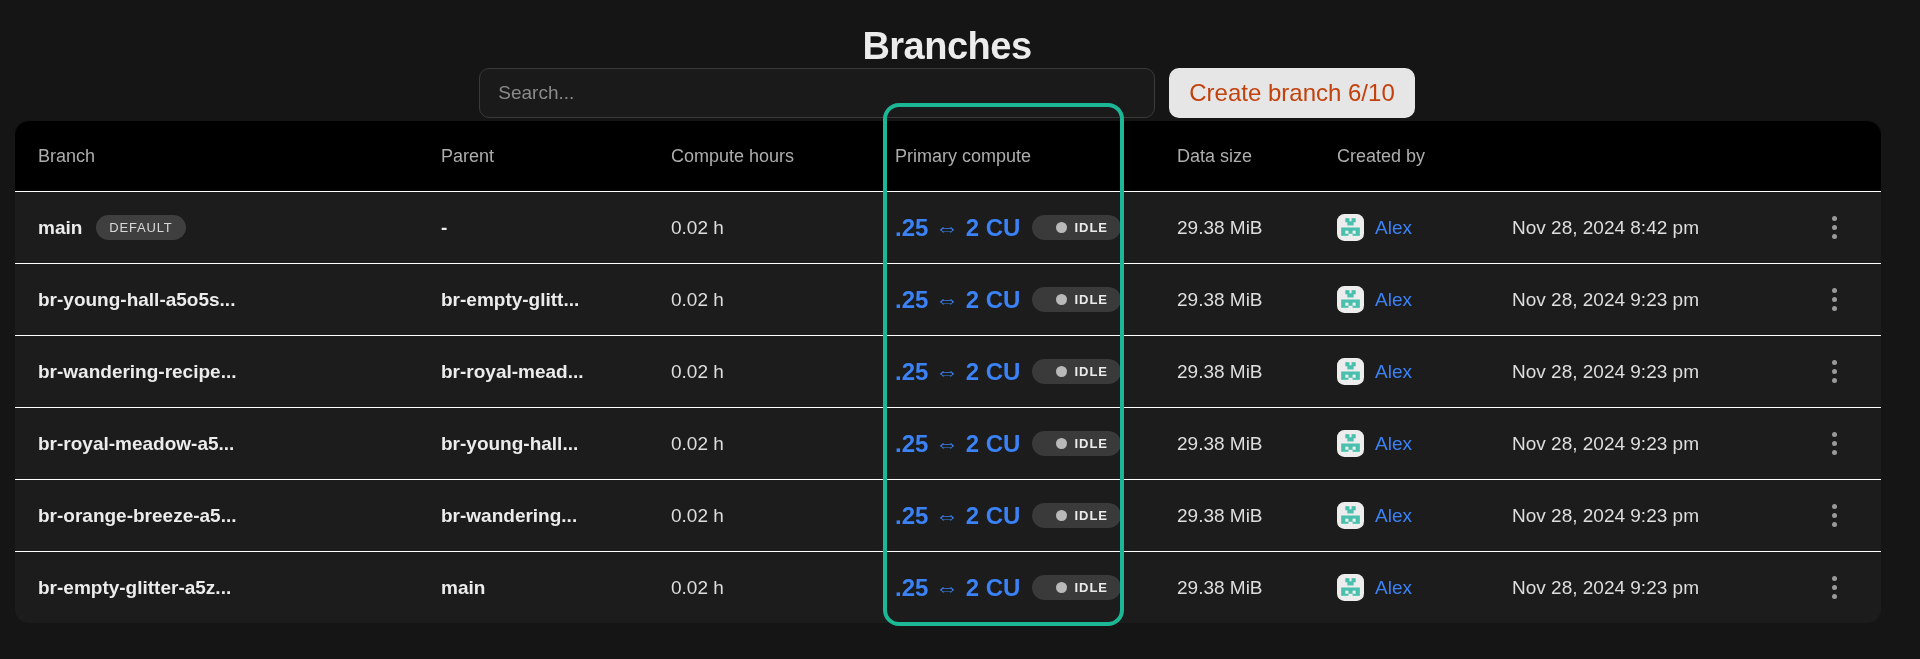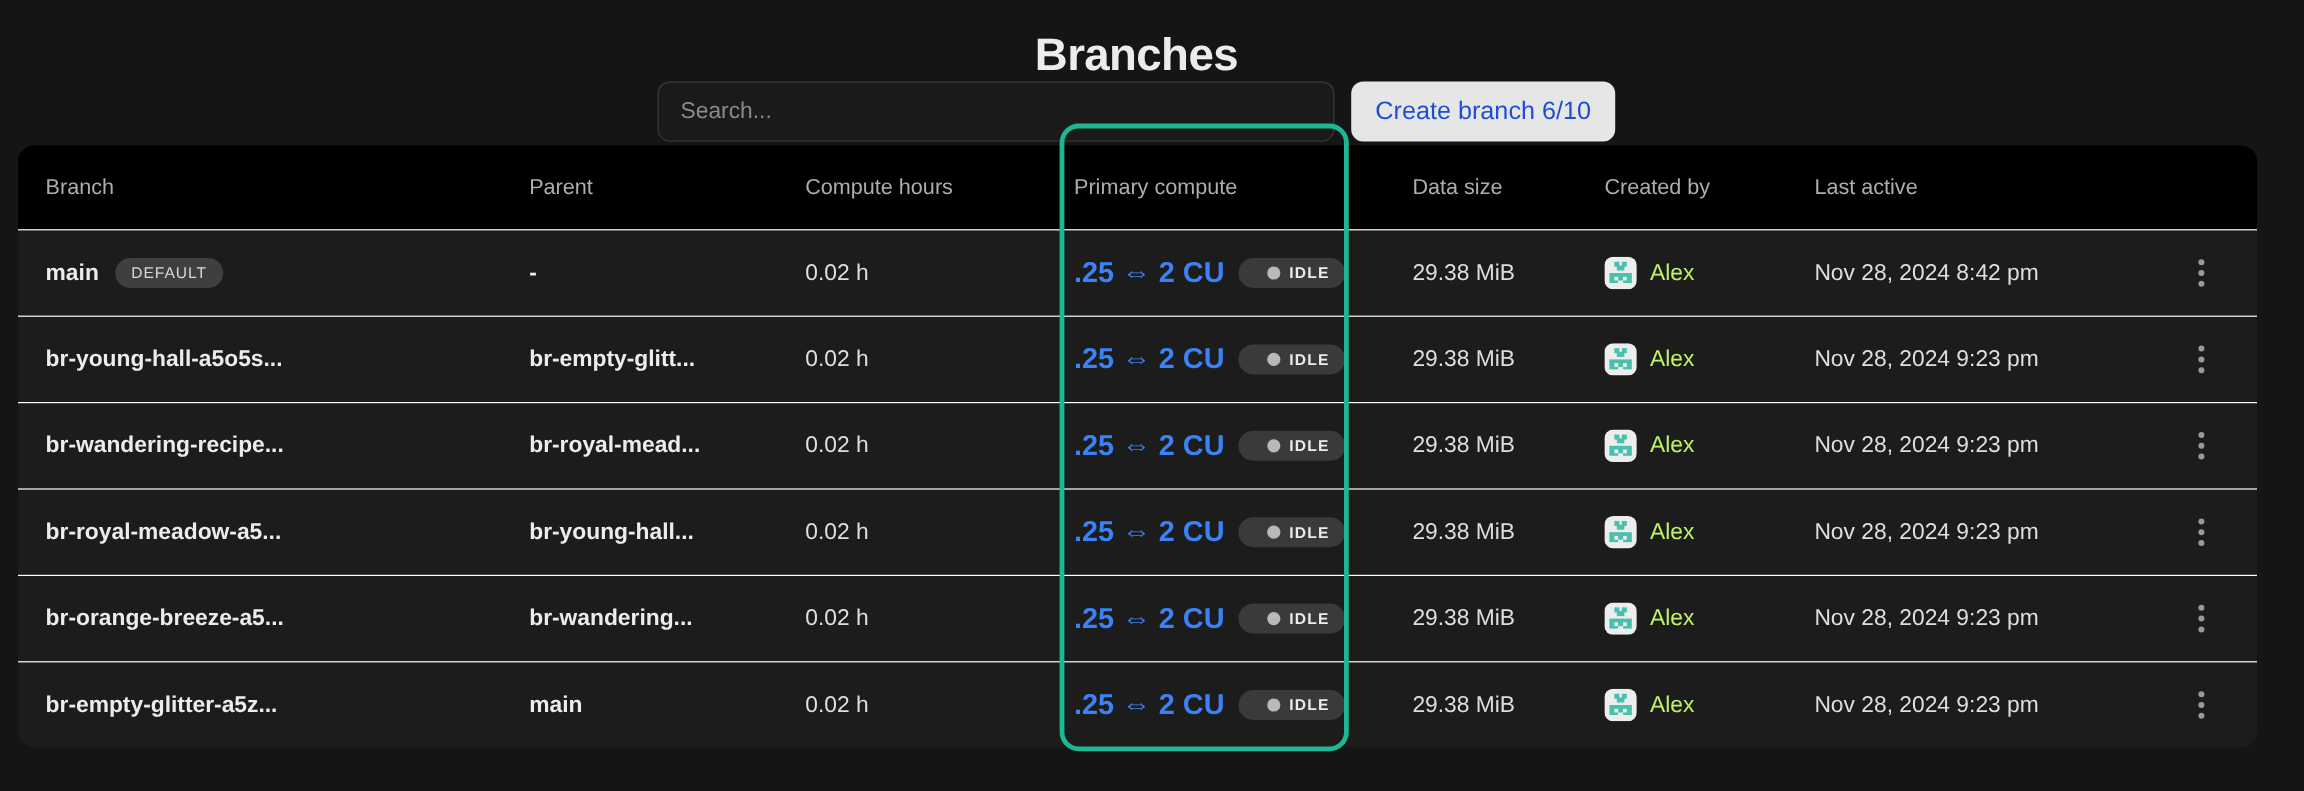--- a/index.html
+++ b/index.html
@@ -21,40 +21,40 @@
     flex-direction: column;
   }
   .page-title {
     font-size: 38px;
     font-weight: bold;
     color: #ececec;
     letter-spacing: -0.5px;
   }
   .topbar-right { display: flex; align-items: center; gap: 14px; }
   .search-input {
-    width: 564px;
+    width: 676px;
     height: 50px;
     background: #1a1a1a;
     border: 1px solid #3a3a3a;
     border-radius: 10px;
     padding: 0 18px;
     font-size: 19px;
     color: #e6e6e6;
     font-family: "Liberation Sans", sans-serif;
     outline: none;
   }
   .search-input::placeholder { color: #8a8a8a; }
   .create-btn {
     height: 50px;
     padding: 0 20px;
     background: #e6e6e6;
-    color: #1d4ed8;
+    color: #c2410c;
     border: none;
     border-radius: 10px;
-    font-size: 21px;
+    font-size: 24px;
     font-family: "Liberation Sans", sans-serif;
     cursor: pointer;
     white-space: nowrap;
     text-align: right;
   }
 
   
   .table {
     margin: 43px 39px 0 15px;
     width: 1866px;
@@ -120,21 +120,21 @@
     line-height: 1;
   }
   .idle-dot {
     width: 11px; height: 11px;
     border-radius: 50%;
     background: #b9b9b9;
     display: inline-block;
   }
 
   .avatar { width: 27px; height: 27px; margin-right: 11px; flex: 0 0 auto; }
-  .creator-name { color: #bef264; }
+  .creator-name { color: #3b82f6; }
 
   .kebab-cell { justify-self: center; }
   .kebab {
     display: flex;
     flex-direction: column;
     gap: 4px;
     padding: 6px;
     cursor: pointer;
   }
   .kebab i {
@@ -168,21 +168,20 @@
 </div>
 
 <div class="table">
   <div class="trow thead">
     <div class="cell">Branch</div>
     <div class="cell">Parent</div>
     <div class="cell">Compute hours</div>
     <div class="cell">Primary compute</div>
     <div class="cell">Data size</div>
     <div class="cell">Created by</div>
-    <div class="cell">Last active</div>
     <div class="cell"></div>
   </div>
 
   <div class="trow tbody-row">
     <div class="cell">
       <span class="branch-name">main</span>
       <span class="badge-default">DEFAULT</span>
     </div>
     <div class="cell">
         <span class="parent-name">-</span>

